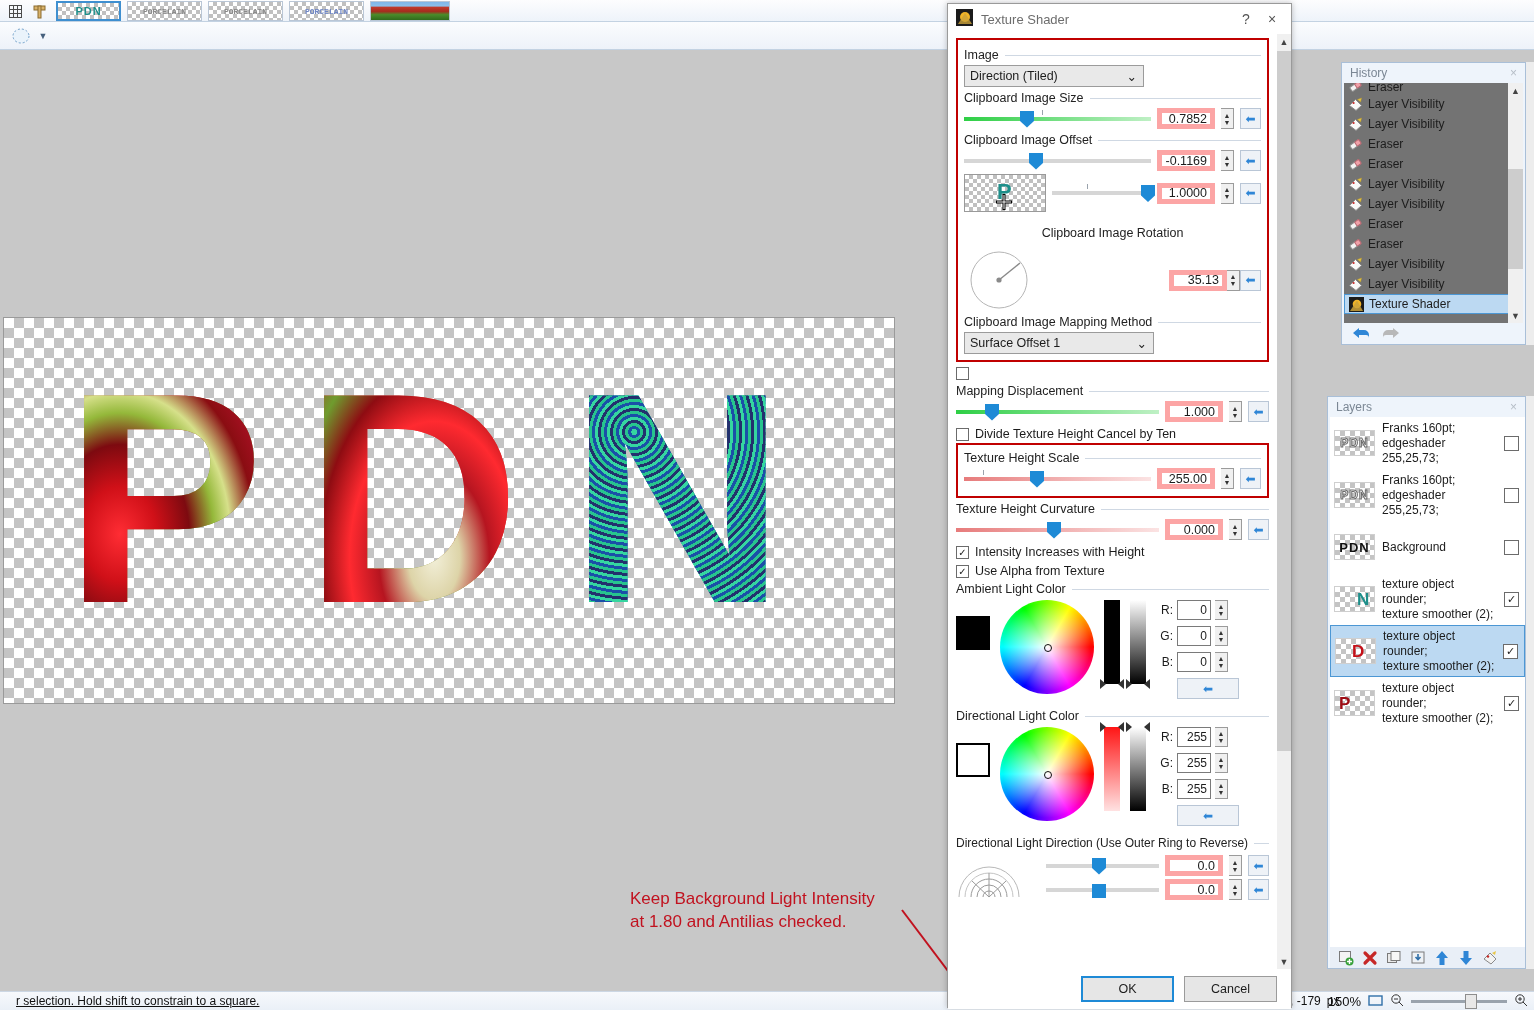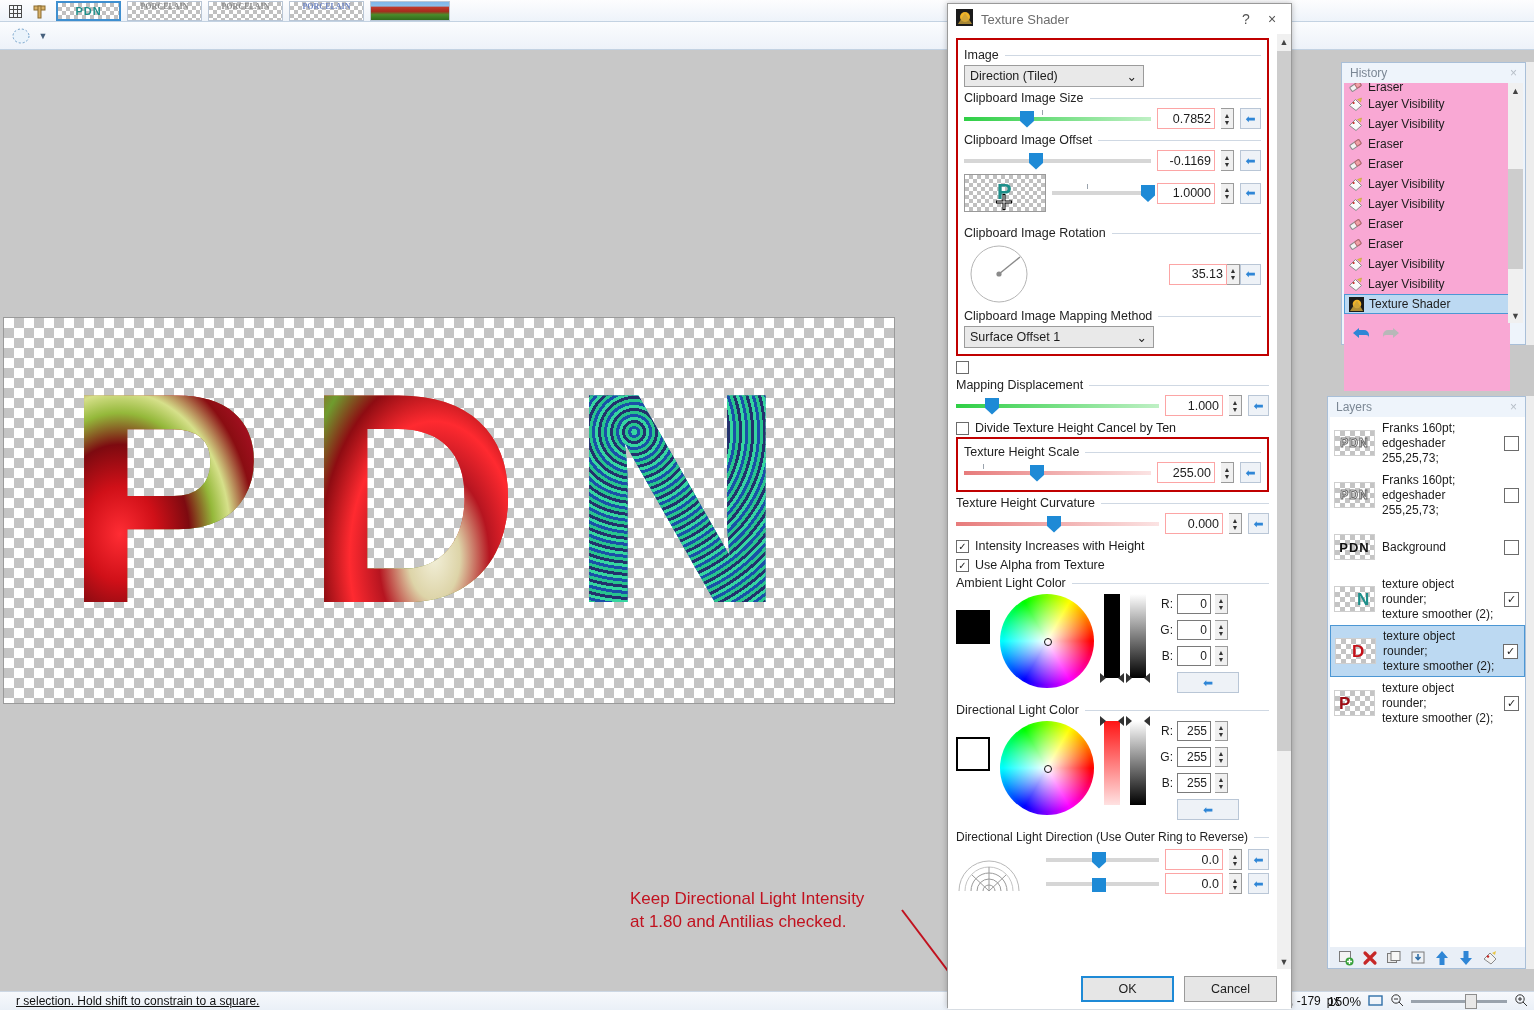--- a/index.html
+++ b/index.html
@@ -20,22 +20,22 @@
   .thumb { height:20px; border:1px solid #b9c6d6; background:#fff; position:relative; overflow:hidden; }
   .thumb.sel { border:2px solid #3e8fd0; }
   .checker-bg {
     background-image:
       linear-gradient(45deg,#c0c0c0 25%,transparent 25%,transparent 75%,#c0c0c0 75%),
       linear-gradient(45deg,#c0c0c0 25%,transparent 25%,transparent 75%,#c0c0c0 75%);
     background-size:8px 8px; background-position:0 0,4px 4px; background-color:#fff;
   }
   .thumb-letters { position:absolute; inset:0; display:flex; align-items:center; justify-content:center;
     font-weight:bold; font-size:11px; letter-spacing:1px; }
-  .thumb-porc { display:flex; justify-content:center; font-size:8px;
-    font-weight:bold; color:#8a8a8a; letter-spacing:0px; font-family:Liberation Serif, serif; }
+  .thumb-porc { display:flex; align-items:center; justify-content:center; font-size:8px;
+    font-weight:bold; color:#8a8a8a; letter-spacing:0px; font-family:Liberation Mono, monospace; }
   #tulip-thumb { background:linear-gradient(#7fb5e8 0%,#8cc0ea 22%,#c0392b 30%,#a62b1e 52%,#4a8b2a 70%,#2f6b1c 100%); }
 
   #toolbar-2 { position:absolute; left:0; top:22px; width:1534px; height:28px;
     background:linear-gradient(#fbfcfe,#edf2f9); border-bottom:1px solid #c3d2e2; }
   .tb-icon { position:absolute; display:flex; align-items:center; justify-content:center; }
 
   
   #workarea { position:absolute; left:0; top:50px; width:1534px; height:925px; background:#c8c8c8; }
   #canvas-surface { position:absolute; left:4px; top:268px; width:890px; height:385px;
     background-image:
@@ -75,22 +75,22 @@
   #sb-right { position:absolute; right:6px; top:0; height:19px; display:flex; align-items:center; gap:7px;padding-left:48px; }
   #zoom-slider-track { width:96px; height:3px; background:#9aa3ad; position:relative; }
   #zoom-slider-knob { position:absolute; left:54px; top:-6px; width:12px; height:15px; background:#e8e8e8; border:1px solid #8d8d8d; }
 
   
   #history-panel { position:absolute; left:1341px; top:62px; width:185px; height:283px;
     background:#eef4fb; border:1px solid #a9bfd8; }
   .panel-title { height:20px; display:flex; align-items:center; justify-content:space-between;
     padding:0 4px 0 8px; color:#7b8794; font-size:12px; }
   .panel-close { color:#b6bec7; font-size:12px; padding:0 4px; }
-  #history-list { position:absolute; left:2px; top:20px; width:166px; height:308px;
-    background:#f9a8d4; overflow:hidden; }
+  #history-list { position:absolute; left:2px; top:20px; width:166px; height:240px;
+    background:#737373; overflow:hidden; }
   .hist-item { height:20px; display:flex; align-items:center; gap:5px; padding-left:4px; font-size:12px; }
   .hist-item.sel { background:#bcd9f2; border:1px solid #4c97d4; }
   .hist-item.cut { height:11px; overflow:hidden; align-items:flex-end; }
   .icon-eraser, .icon-tag, .icon-shader { width:15px; height:15px; flex:0 0 15px; position:relative; }
   #history-scroll { position:absolute; right:2px; top:20px; width:15px; height:240px; background:#f0f0f0; }
   #history-scroll .hs-thumb { position:absolute; left:0; top:86px; width:15px; height:100px; background:#cdcdcd; }
   .arrow-btn { position:absolute; left:0; width:15px; height:15px; background:#f0f0f0;
     display:flex; align-items:center; justify-content:center; font-size:9px; color:#444; }
   #history-actions { position:absolute; left:2px; top:262px; width:181px; height:19px;
     display:flex; align-items:center; gap:10px; padding-left:8px; }
@@ -136,21 +136,21 @@
   .sliderrow { display:flex; align-items:center; gap:6px; margin:3px 0; }
   .track { position:relative; height:20px; flex:1; }
   .track .bar { position:absolute; left:0; top:8px; height:4px; width:100%; }
   .bar.green { background:linear-gradient(90deg,#2ecf45,#bff0c5); }
   .bar.grey  { background:#d6d6d6; }
   .bar.red   { background:linear-gradient(90deg,#e77b7b,#fbe3e3); }
   .knob { position:absolute; top:2px; width:14px; height:17px; background:#1e8ad6;
     clip-path:polygon(0 0,100% 0,100% 62%,50% 100%,0 62%); }
   .knob.sq { clip-path:none; height:14px; top:4px; }
   .tickmark { position:absolute; top:1px; width:1px; height:5px; background:#9aa3ad; }
-  .numbox { width:58px; height:21px; border:1px solid #fca5a5; background:#fff;
+  .numbox { width:58px; height:21px; border:5px solid #fca5a5; background:#fff;
     display:flex; align-items:center; justify-content:flex-end; padding-right:3px; font-size:12.5px; }
   .spin { width:13px; height:21px; border:1px solid #9b9b9b; border-left:none; background:#f0f0f0;
     display:flex; flex-direction:column; align-items:center; justify-content:center; font-size:7px; color:#333; line-height:7px; }
   .resetbtn { width:21px; height:21px; border:1px solid #b9c6d6; background:#eef2f7;
     display:flex; align-items:center; justify-content:center; color:#2f86d6; font-size:12px; }
 
   .cbrow { display:flex; align-items:center; gap:6px; margin:5px 0 2px; font-size:12.5px; }
   .cbox { width:13px; height:13px; border:1px solid #6b6b6b; background:#fff;
     display:flex; align-items:center; justify-content:center; font-size:10px; color:#222; }
 
@@ -228,21 +228,21 @@
 
 <div id="workarea">
 
   <div id="canvas-surface">
     <div class="glyph" id="glyph-p">P</div>
     <div class="glyph" id="glyph-d">D</div>
     <div class="glyph" id="glyph-n">N</div>
   </div>
 
   <div id="annotation">
-    <div>Keep Directional Light Intensity</div>
+    <div>Keep Background Light Intensity</div>
     <div>at 1.80 and Antilias checked.</div>
   </div>
   <svg id="anno-arrow" viewBox="0 0 110 135">
     <path d="M4 4 L96 126" stroke="#c1121f" stroke-width="2" fill="none"></path>
     <path d="M96 126 L80 116 L88 110 Z" fill="#c1121f"></path>
   </svg>
 
 </div>
 
 <div id="statusbar">
@@ -596,21 +596,21 @@
             </div>
             <div class="numbox">1.0000</div>
             <div class="spin">
                 <span>▲</span>
                 <span>▼</span>
               </div>
             <div class="resetbtn">⬅</div>
           </div>
         </div>
 
-        <div class="grouplabel" style="margin-top:14px;">
+        <div class="grouplabel" style="margin-top:14px;flex-direction:column;">
           <span>Clipboard Image Rotation</span>
           <span class="rule"></span>
         </div>
         <div style="display:flex;align-items:center;">
           <svg width="70" height="62" viewBox="0 0 70 62">
             <circle cx="35" cy="31" r="28" fill="#fff" stroke="#b5b5b5"></circle>
             <line x1="35" y1="31" x2="56" y2="14" stroke="#8a8a8a" stroke-width="1.4"></line>
             <circle cx="35" cy="31" r="2.6" fill="#8a8a8a"></circle>
           </svg>
           <div style="flex:1;"></div>

